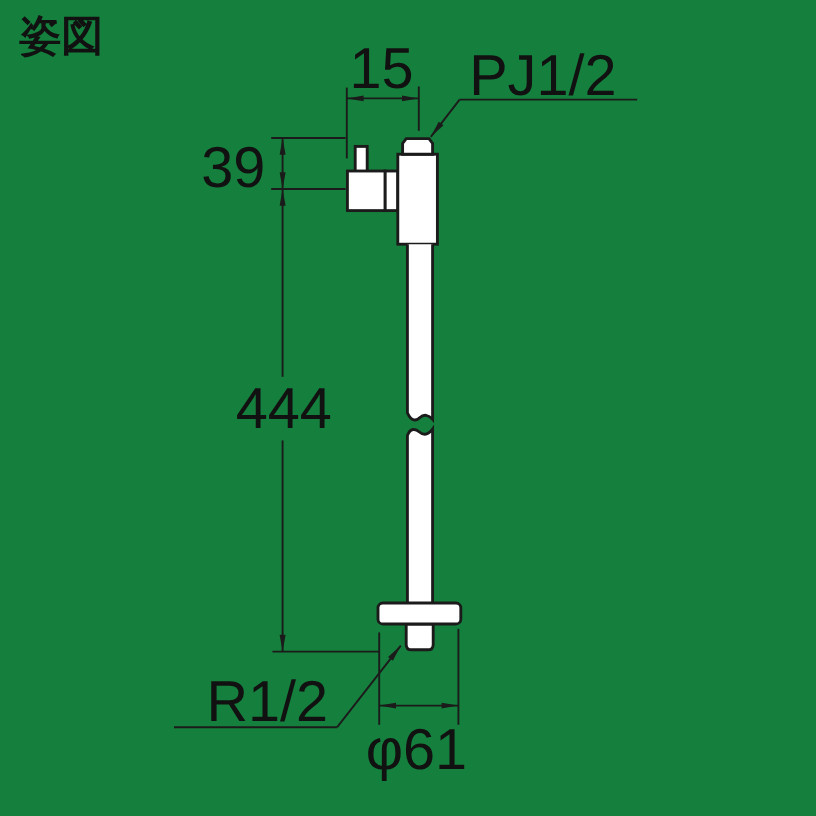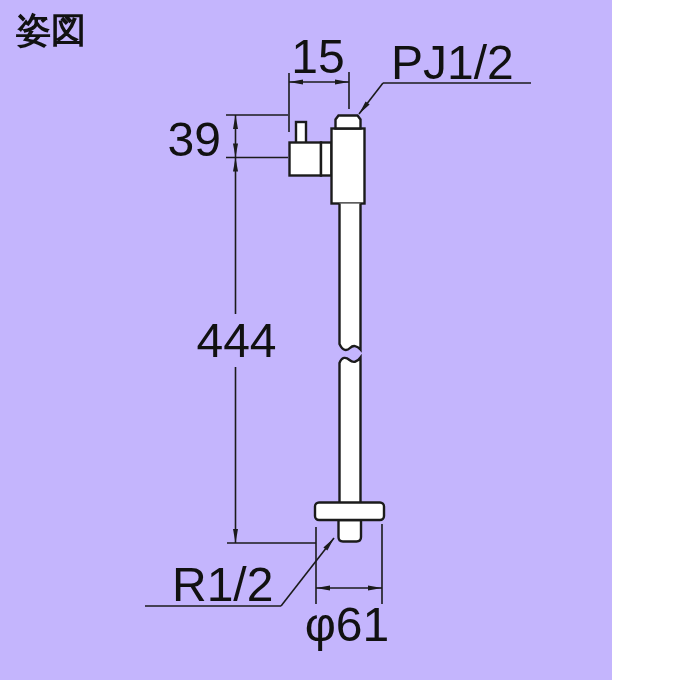--- a/index.html
+++ b/index.html
@@ -1,16 +1,16 @@
 <!DOCTYPE html>
 <html><head>
 <meta charset="utf-8">
 <style>
   html,body{margin:0;padding:0;background:#ffffff;}
-  .page{position:relative;width:612px;height:680px;background:#c4b5fd;overflow:hidden;
+  .page{position:relative;width:680px;height:680px;background:#15803d;overflow:hidden;
         font-family:"Liberation Sans",sans-serif;text-decoration:underline;}
   svg{display:block;}
   .part{fill:#ffffff;stroke:#1b1b1b;stroke-width:2.4;stroke-linejoin:miter;}
   .dim{stroke:#1b1b1b;stroke-width:1.6;fill:none;stroke-linecap:butt;}
   .ah{fill:#1b1b1b;stroke:none;}
   .dimtext{fill:#111111;font-family:"Liberation Sans",sans-serif;font-size:48px;}
   .titletext{fill:#111111;font-family:"Liberation Sans","DejaVu Sans",sans-serif;
              font-size:35px;font-weight:bold;}
 </style>
 </head>

